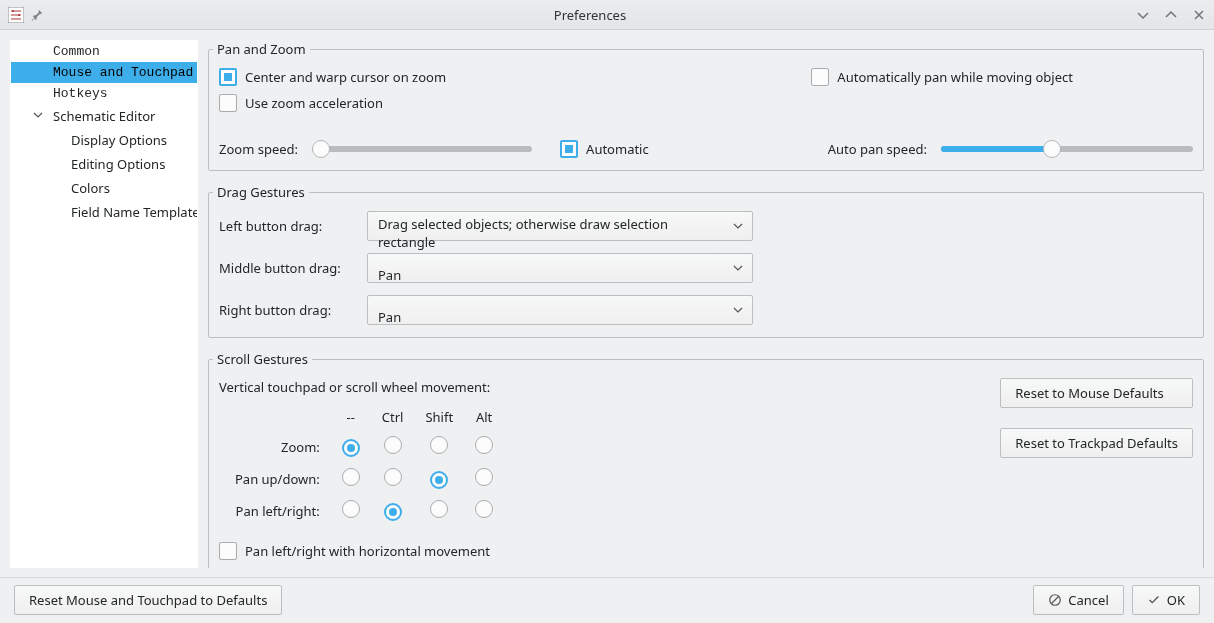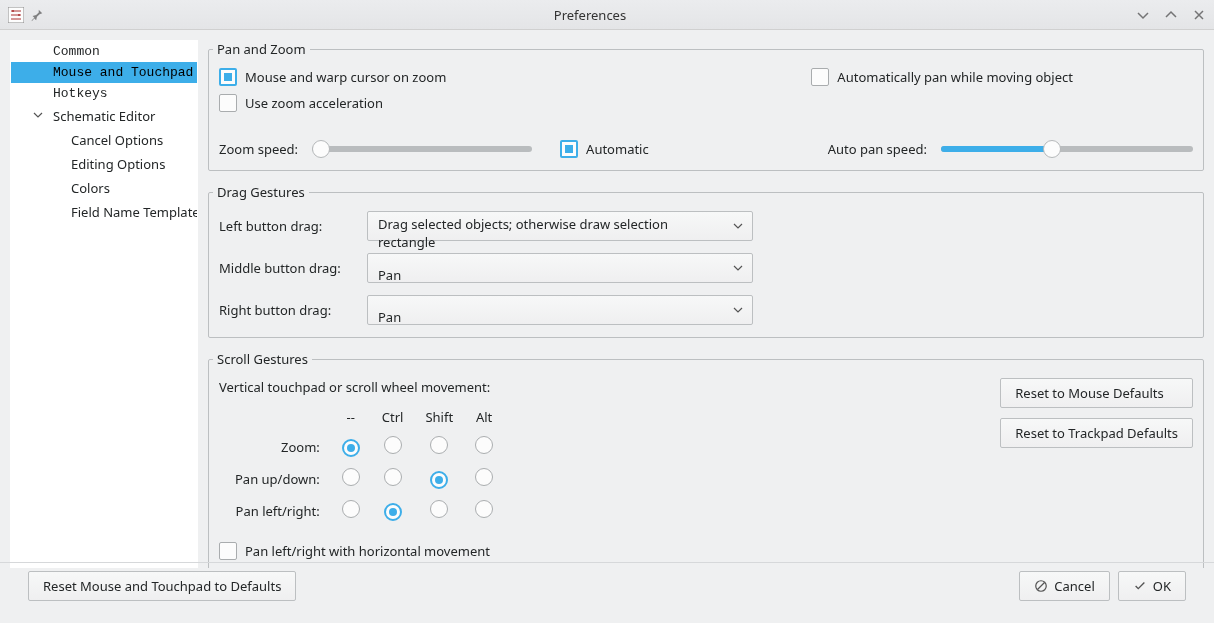--- a/index.html
+++ b/index.html
@@ -112,28 +112,28 @@
 }
 .radio.checked { border: 2px solid #3daee9; }
 .radio.checked::after { content: ""; width: 8px; height: 8px; border-radius: 50%; background: #3daee9; }
 .btn {
   height: 30px; padding: 0 14px;
   border: 1px solid #bcbfc1; border-radius: 2px;
   background: linear-gradient(to bottom,#f7f8f8,#efeff0);
   display: inline-flex; align-items: center; gap: 6px;
   cursor: default;
 }
-.reset-col { display:flex; flex-direction: column; gap:10px; margin-left: auto;}
+.reset-col { display:flex; flex-direction: column; gap:20px; margin-left: auto;}
 .footer {
   position: absolute;
   left: 0; right: 0; bottom: 0;
-  height: 61px;
+  height: 46px;
   border-top: 1px solid #d6d8da;
-  display: flex; align-items: flex-start;
-  padding: 8px 28px;
+  display: flex; align-items: flex-end;
+  padding: 8px 14px;
   gap: 8px;
 }
 .footer .spacer { flex: 1; }
 svg { display:block; }
 </style>
 </head>
 <body>
 
 <div class="titlebar">
   <span class="app-icon">
@@ -175,33 +175,33 @@
     <div class="tree-item top selected"><span>Mouse and Touchpad</span></div>
     <div class="tree-item top"><span>Hotkeys</span></div>
     <div class="tree-item has-children">
       <span class="tree-expander">
           <svg width="12" height="12" viewBox="0 0 12 12">
             <path d="M2 4l4 4 4-4" stroke="#555" stroke-width="1.2" fill="none"></path>
           </svg>
         </span>
       <span>Schematic Editor</span>
     </div>
-    <div class="tree-item child"><span>Cancel Options</span></div>
+    <div class="tree-item child"><span>Display Options</span></div>
     <div class="tree-item child"><span>Editing Options</span></div>
     <div class="tree-item child"><span>Colors</span></div>
     <div class="tree-item child"><span>Field Name Templates</span></div>
   </div>
 
   <div class="content">
     <fieldset>
       <legend>Pan and Zoom</legend>
       <div class="row space" style="margin-bottom:8px;">
         <label class="chk">
           <span class="checkbox checked"></span>
-          <span>Mouse and warp cursor on zoom</span>
+          <span>Center and warp cursor on zoom</span>
         </label>
         <label class="chk" style="margin-right:120px;">
           <span class="checkbox"></span>
           <span>Automatically pan while moving object</span>
         </label>
       </div>
       <div class="row" style="margin-bottom:28px;">
         <label class="chk">
           <span class="checkbox"></span>
           <span>Use zoom acceleration</span>

